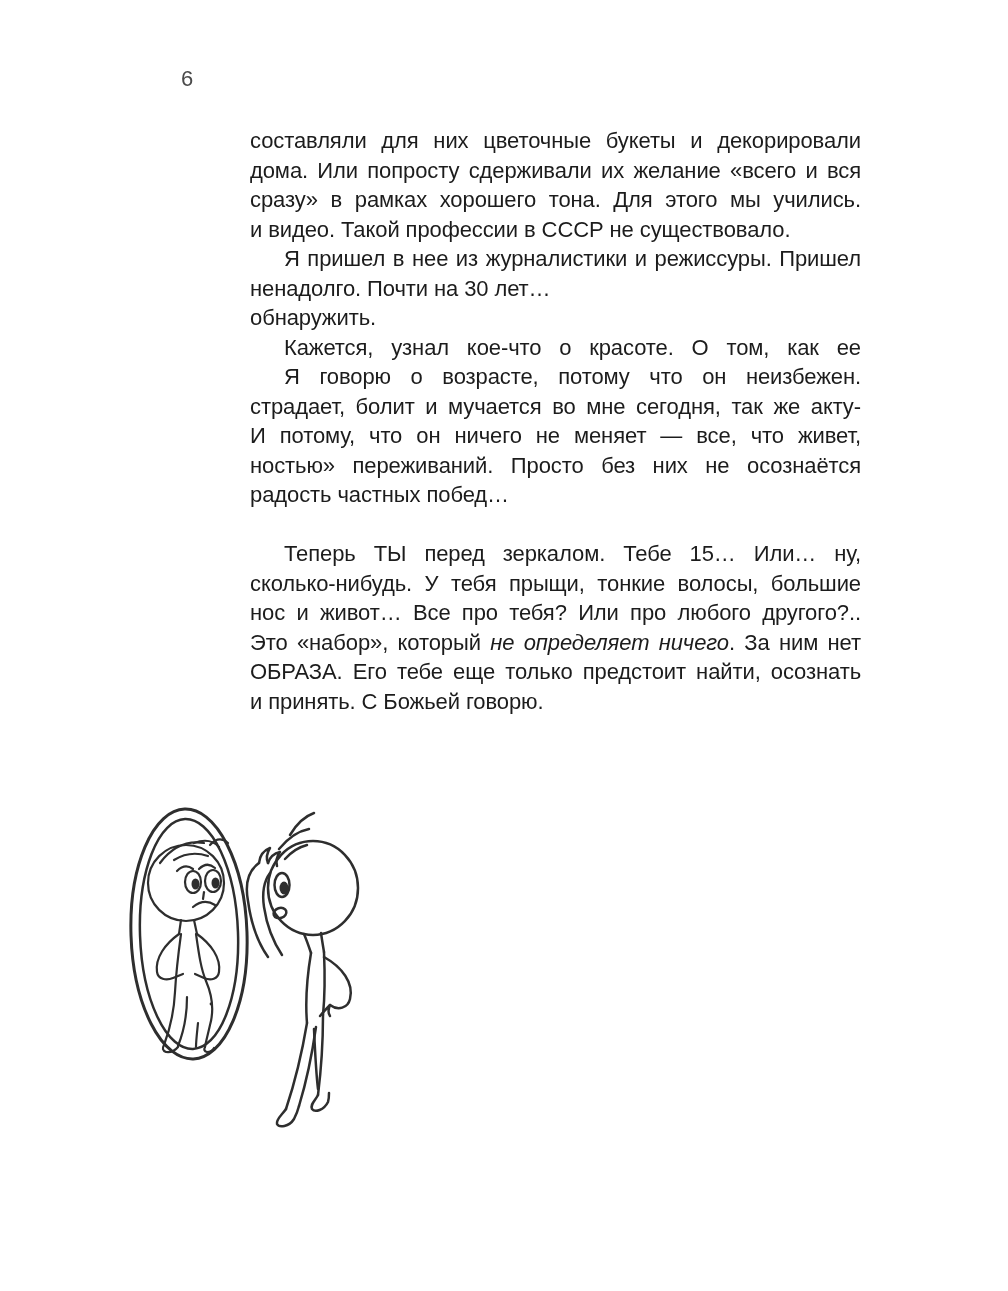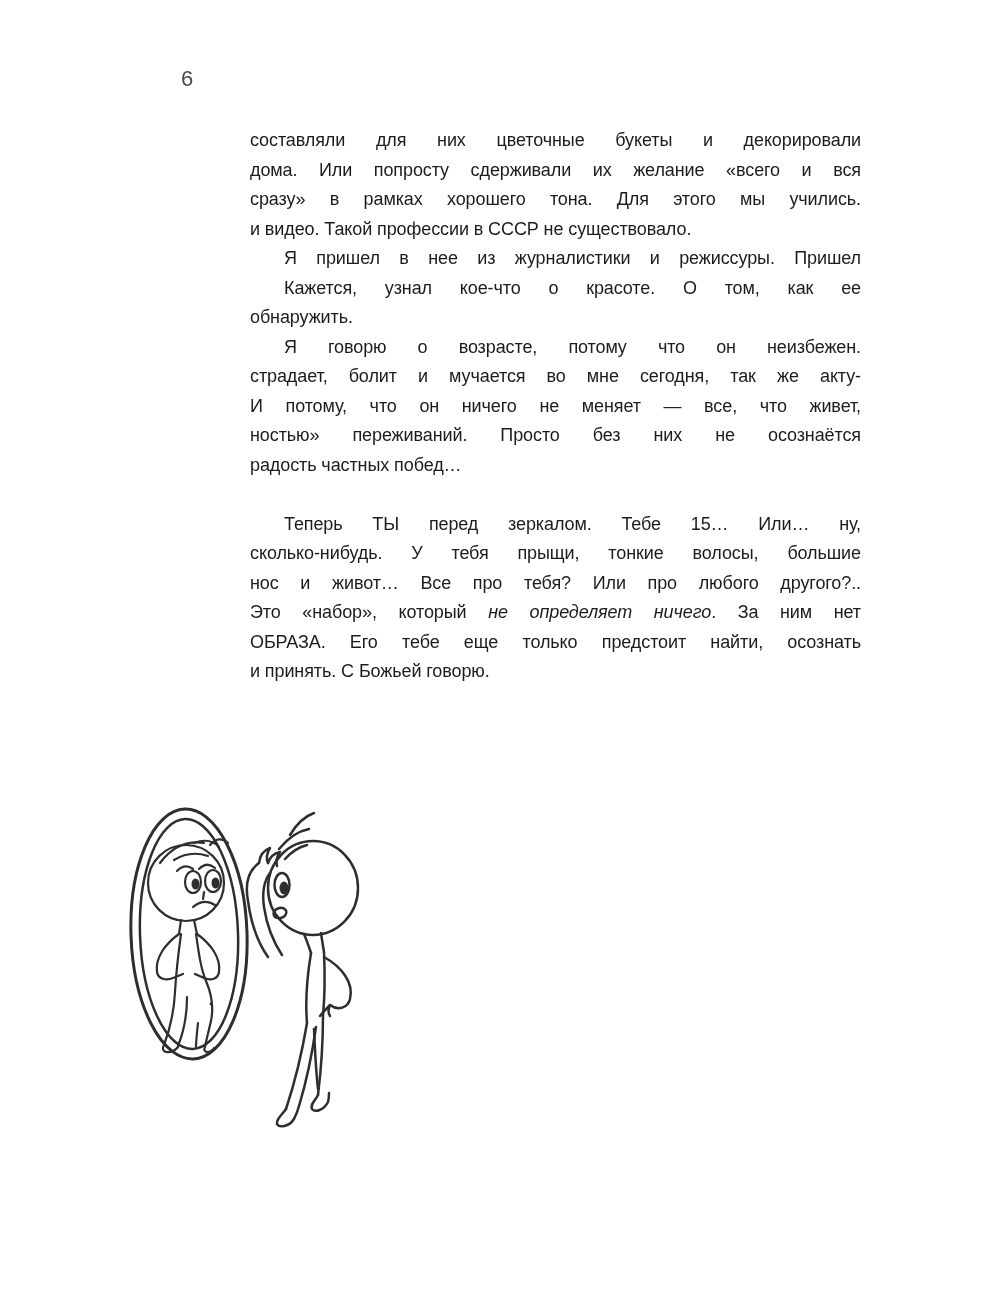--- a/index.html
+++ b/index.html
@@ -20,21 +20,21 @@
     left: 181px;
     top: 66px;
     font-size: 22px;
     color: #4a4a4a;
   }
   .text-column {
     position: absolute;
     left: 250px;
     top: 126px;
     width: 611px;
-    font-size: 18px;
+    font-size: 22px;
     line-height: 29.5px;
     letter-spacing: -0.1px;
     color: #1c1c1c;
   }
   .para { margin: 0; }
   .para.gap { margin-top: 29.5px; }
   .line {
     text-align: justify;
     text-align-last: justify;
     height: 29.5px;
@@ -76,25 +76,26 @@
 
   <div class="para">
     <div class="line">составляли для них цветочные букеты и декорировали</div>
     <div class="line">дома. Или попросту сдерживали их желание «всего и вся</div>
     <div class="line">сразу» в рамках хорошего тона. Для этого мы учились.</div>
     <div class="line last">и видео. Такой профессии в СССР не существовало.</div>
   </div>
 
   <div class="para">
     <div class="line ind">Я пришел в нее из журналистики и режиссуры. Пришел</div>
+    <div class="line last">ненадолго. Почти на 30 лет…</div>
   </div>
 
   <div class="para">
+    <div class="line last">обнаружить.</div>
     <div class="line ind">Кажется, узнал кое-что о красоте. О том, как ее</div>
-    <div class="line last">обнаружить.</div>
   </div>
 
   <div class="para">
     <div class="line ind">Я говорю о возрасте, потому что он неизбежен.</div>
     <div class="line">страдает, болит и мучается во мне сегодня, так же акту-</div>
     <div class="line">И потому, что он ничего не меняет — все, что живет,</div>
     <div class="line">ностью» переживаний. Просто без них не осознаётся</div>
     <div class="line last">радость частных побед…</div>
   </div>
 

